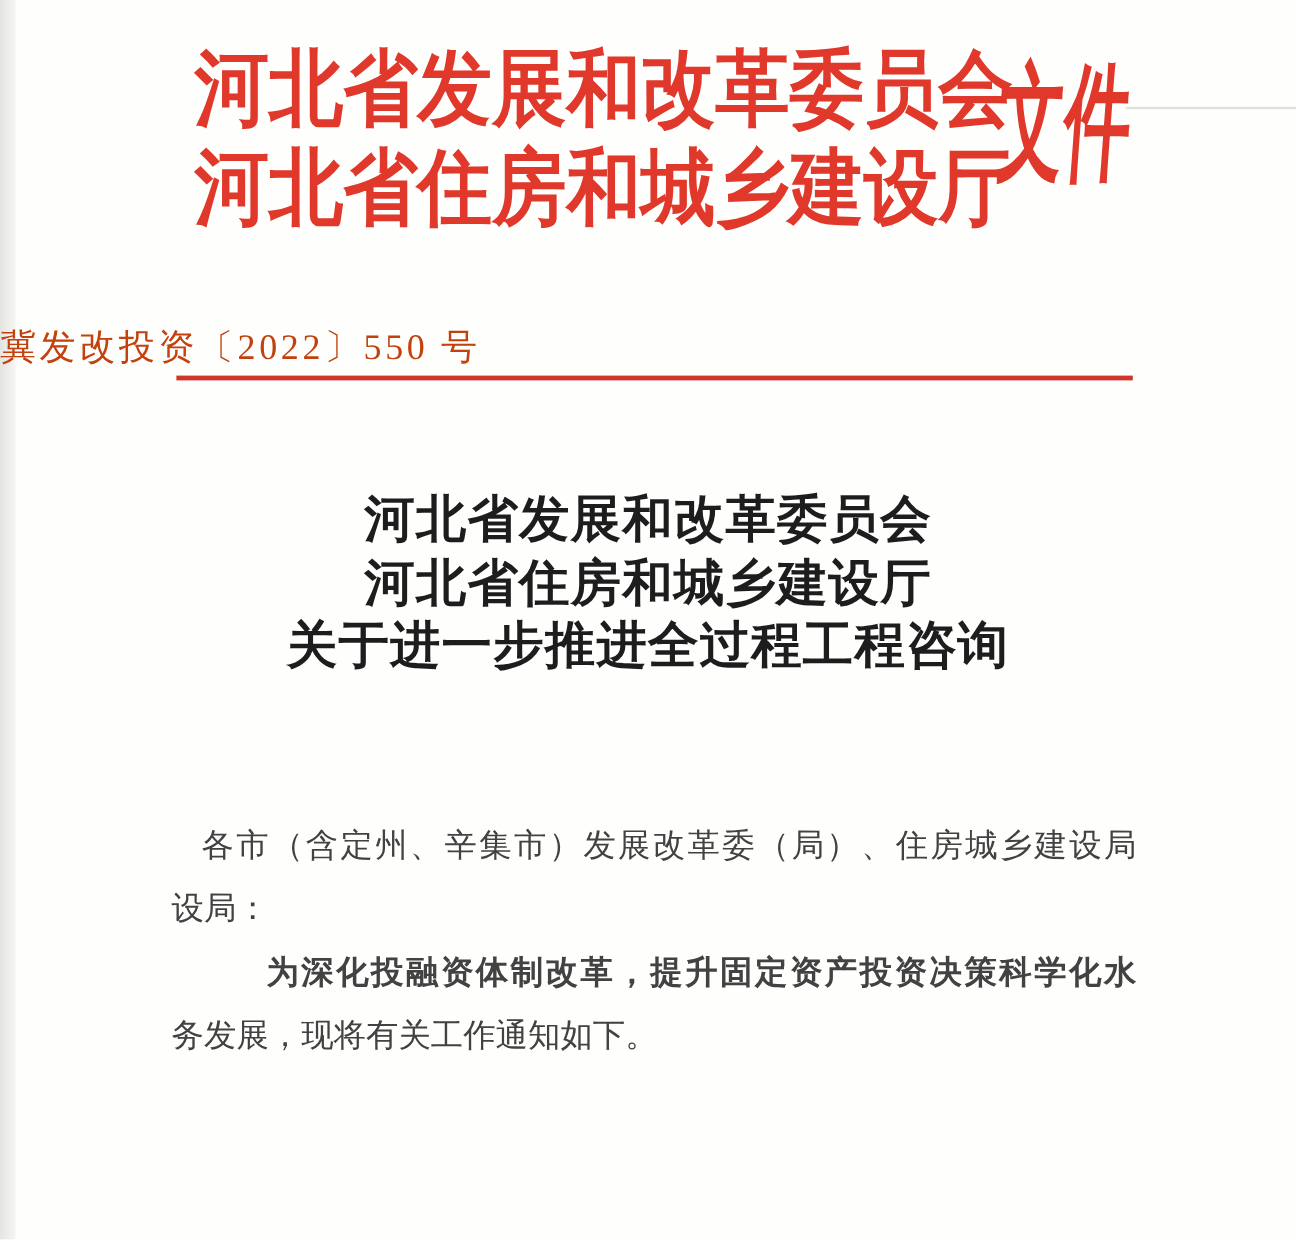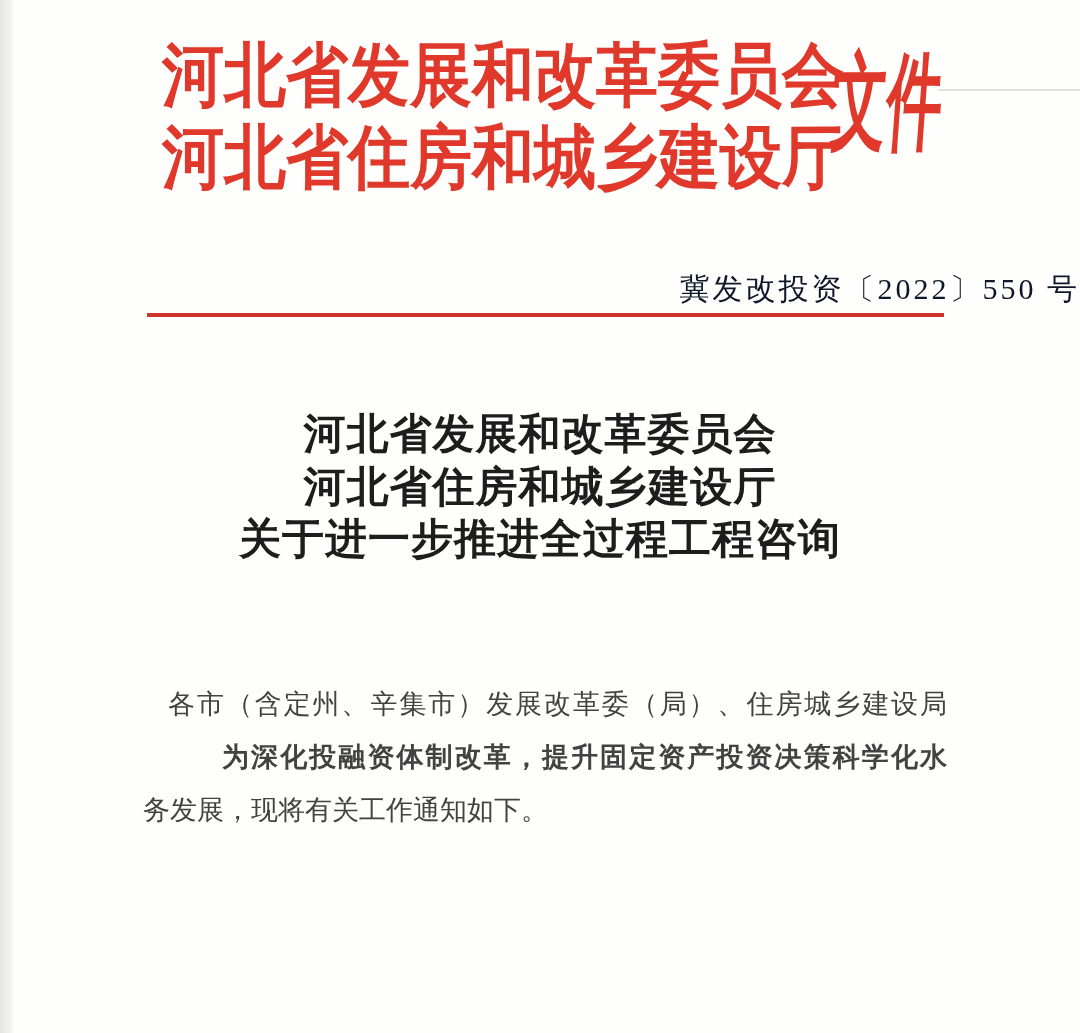--- a/index.html
+++ b/index.html
@@ -34,21 +34,21 @@
     letter-spacing: 0px;
   }
   .doc-type {
     position: absolute; left: 836px; top: 48px;
     font-size: 106px; font-weight: bold; color: #e0382b;
     line-height: 110px; white-space: nowrap;
     transform: scaleX(0.52) skewX(-8deg); transform-origin: left top;
   }
   .doc-number {
     position: absolute; left: 0; top: 269px; width: 1080px;
-    text-align: right; font-size: 30px; color: #0f172a;
+    text-align: left; font-size: 30px; color: #c2410c;
     letter-spacing: 3px; white-space: nowrap;
   }
   .red-rule {
     position: absolute; left: 147px; top: 313px; width: 797px; height: 4px;
     background: #d0352b;
   }
   
   .title-block {
     position: absolute; left: 0; top: 408px; width: 1080px;
     text-align: center;
@@ -95,17 +95,18 @@
   <div class="red-rule"></div>
 
   <div class="title-block">
     <div class="title-line">河北省发展和改革委员会</div>
     <div class="title-line">河北省住房和城乡建设厅</div>
     <div class="title-line">关于进一步推进全过程工程咨询</div>
   </div>
 
   <div class="body-block">
     <div class="body-line justify">各市（含定州、辛集市）发展改革委（局）、住房城乡建设局（建</div>
+    <div class="body-line">设局：</div>
     <div class="body-line justify indent">为深化投融资体制改革，提升固定资产投资决策科学化水平，</div>
     <div class="body-line">务发展，现将有关工作通知如下。</div>
   </div>
 
 </div>
 
 </body></html>

